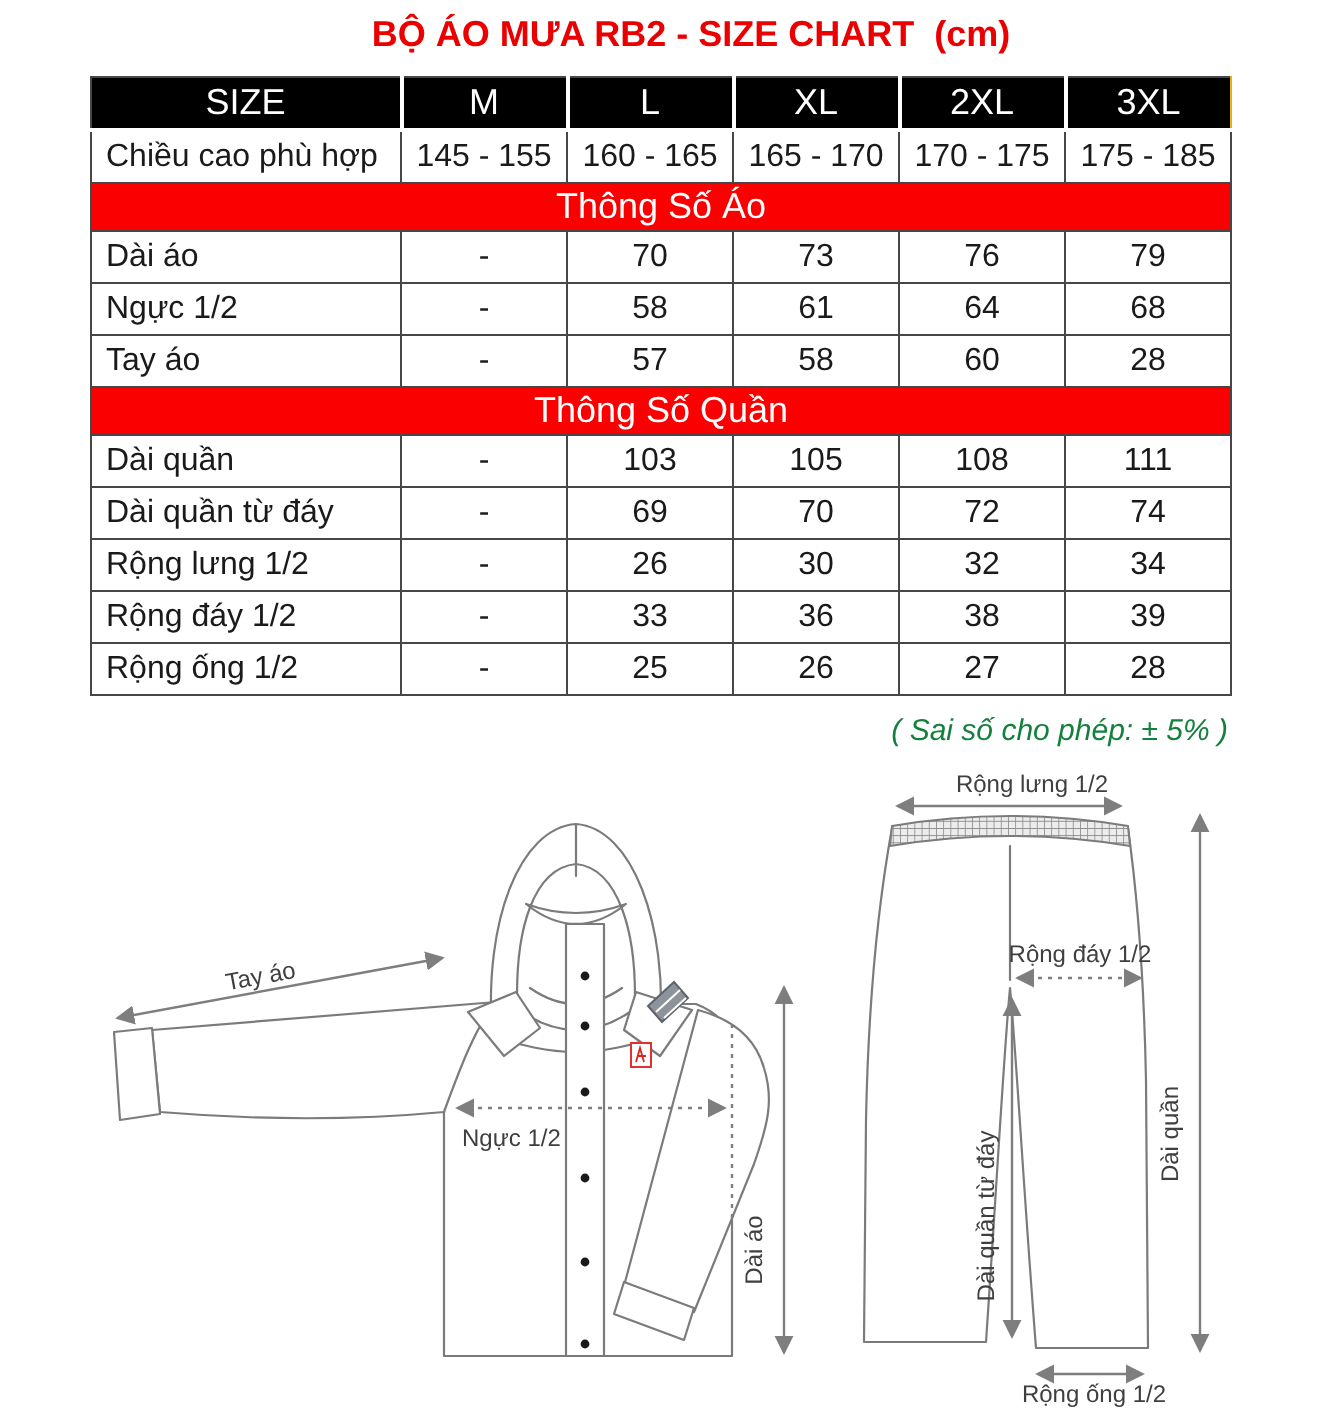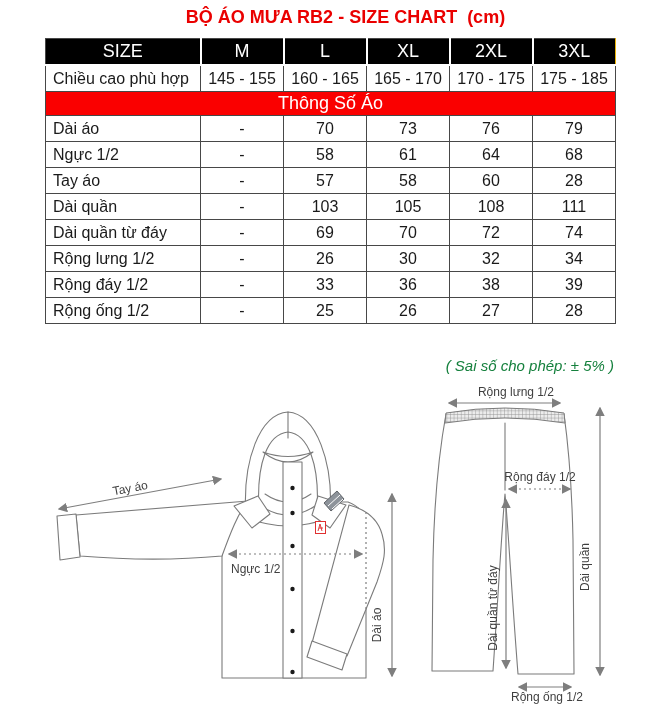--- a/index.html
+++ b/index.html
@@ -86,20 +86,23 @@
       </tr>
       <tr>
         <td class="rowlabel">Tay áo</td>
         <td class="val">-</td>
         <td class="val">57</td>
         <td class="val">58</td>
         <td class="val">60</td>
         <td class="val">28</td>
       </tr>
       <tr>
+        <td colspan="6" class="section">Thông Số Quần</td>
+      </tr>
+      <tr>
         <td class="rowlabel">Dài quần</td>
         <td class="val">-</td>
         <td class="val">103</td>
         <td class="val">105</td>
         <td class="val">108</td>
         <td class="val">111</td>
       </tr>
       <tr>
         <td class="rowlabel">Dài quần từ đáy</td>
         <td class="val">-</td>

